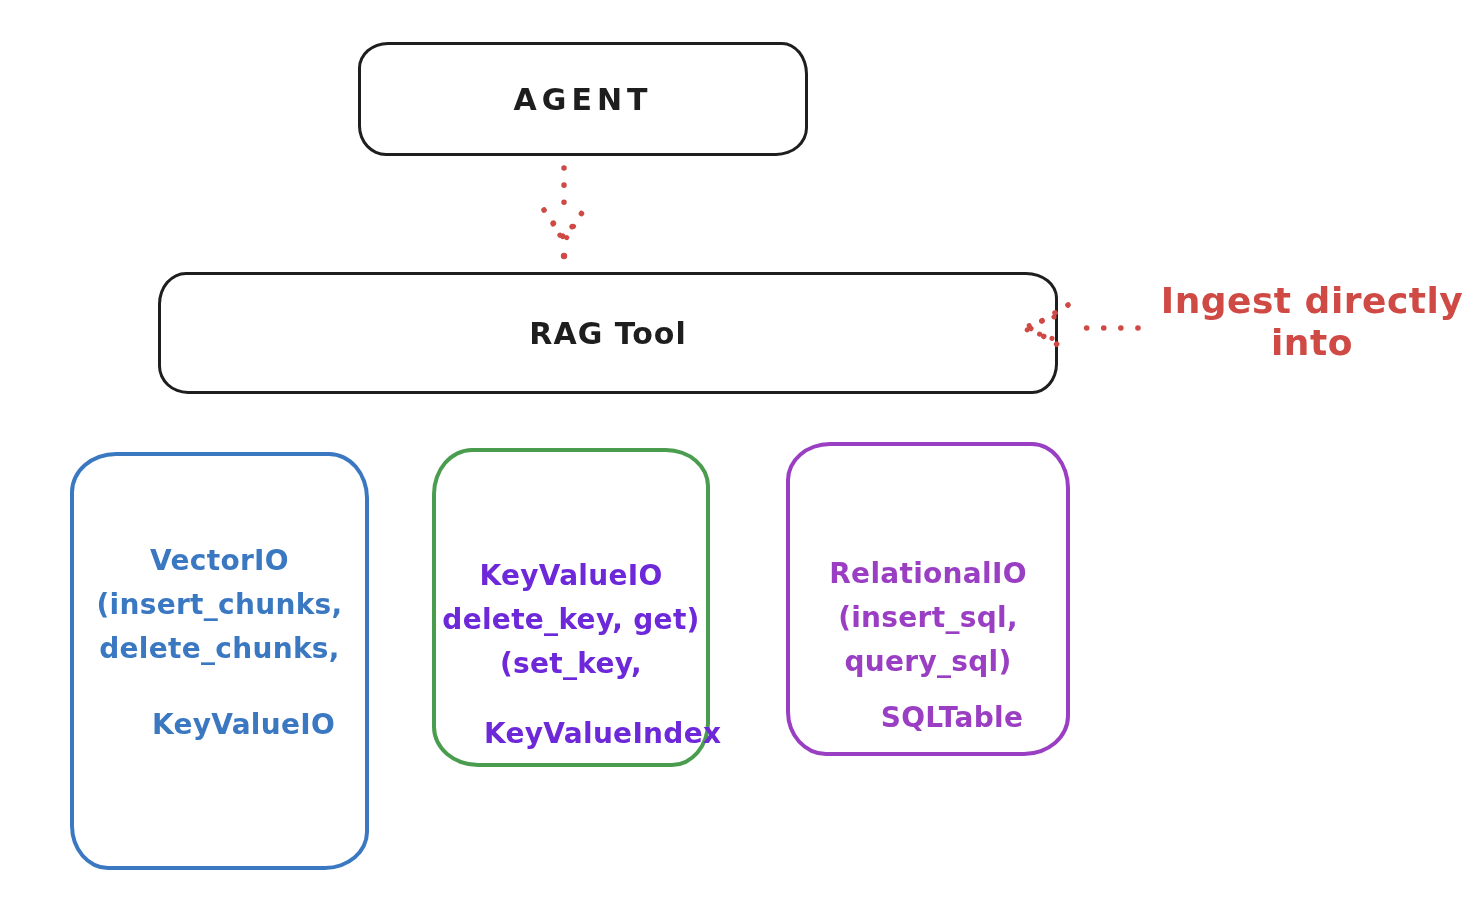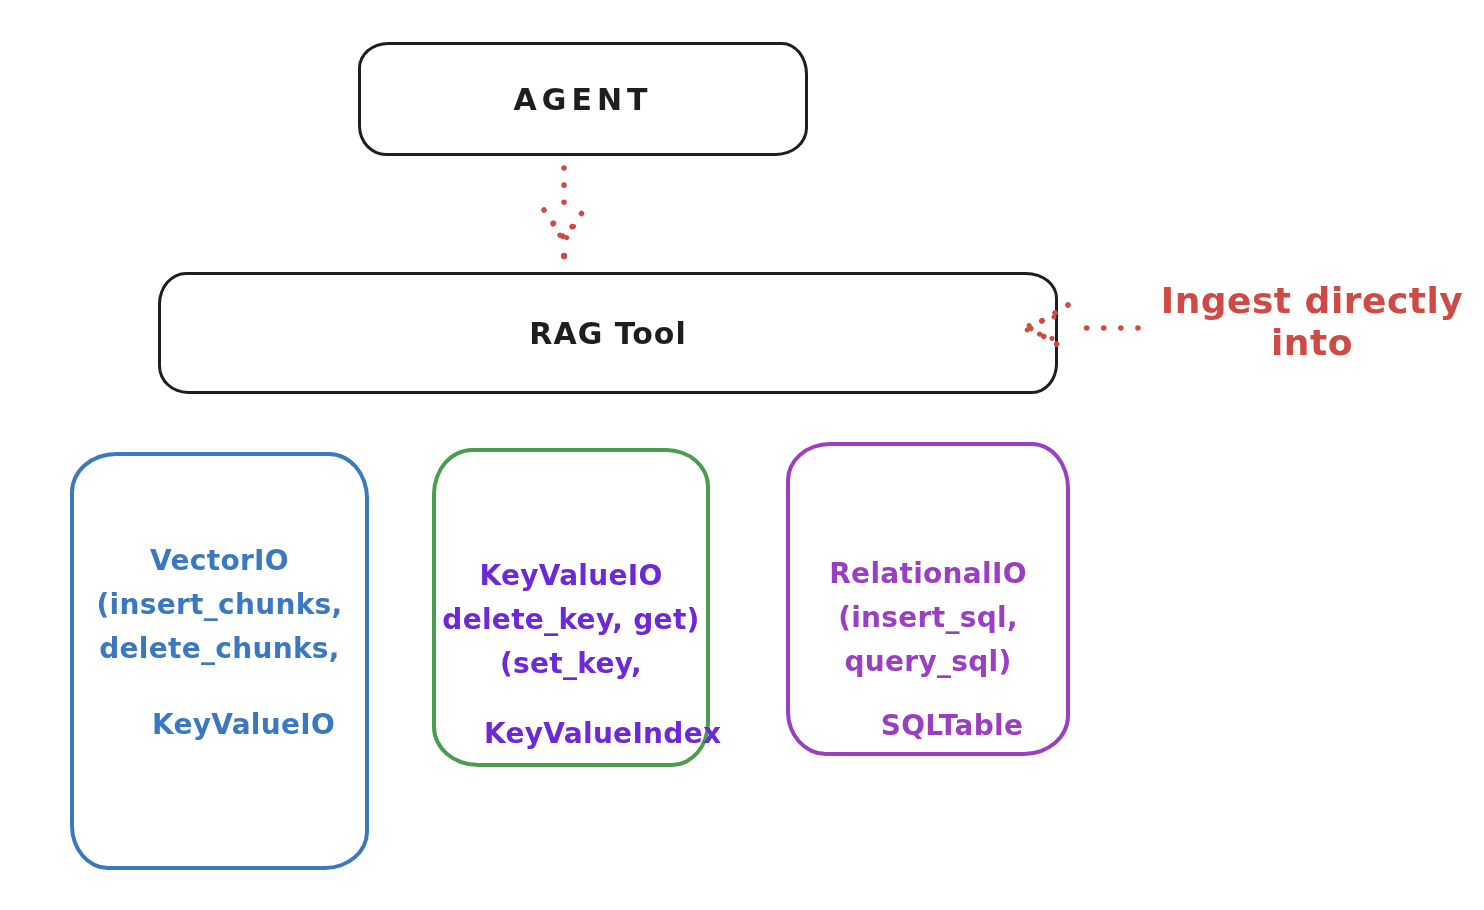--- a/index.html
+++ b/index.html
@@ -70,21 +70,21 @@
     border-radius: 40px 44px 38px 46px / 46px 38px 44px 40px;
     padding-top: 102px;
   }
   .card-keyvalue .card-index { margin-top: 26px; }
   .card-relational {
     left: 786px; top: 442px; width: 284px; height: 314px;
     border-color: #9a3fc3; color: #9a3fc3;
     border-radius: 44px 38px 46px 40px / 38px 46px 40px 44px;
     padding-top: 106px;
   }
-  .card-relational .card-index { margin-top: 20px; }
+  .card-relational .card-index { margin-top: 12px; }
   .card-line { display: block; }
   .card-index { display: block; padding-left: 48px; }
 
   .arrow-down-wrap  { left: 538px; top: 160px; }
   .arrow-left-wrap  { left: 1012px; top: 296px; }
 </style>
 </head>
 <body>
 
 <div class="node node-agent">

